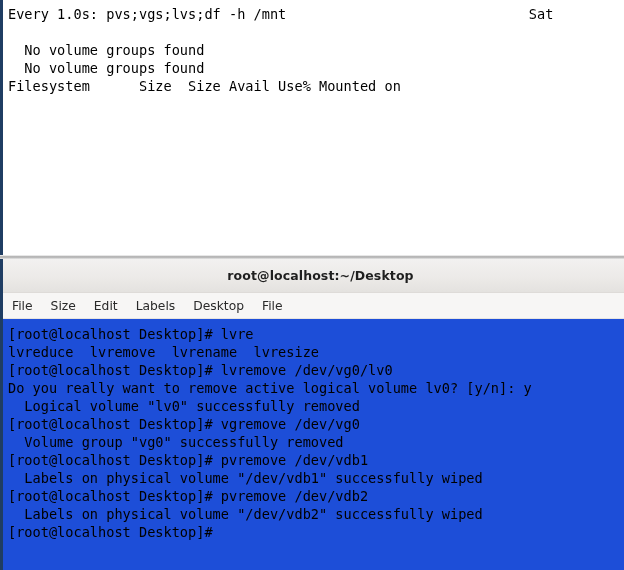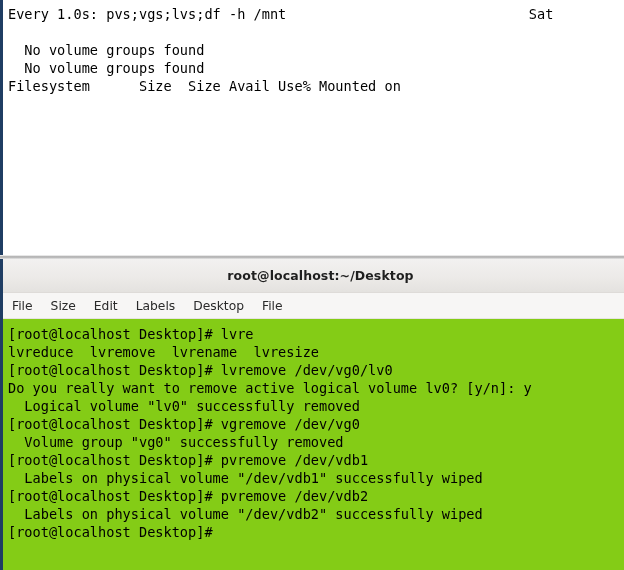--- a/index.html
+++ b/index.html
@@ -107,21 +107,21 @@
     font-size: 12.3px;
     color: #2a2a2a;
     padding: 2px 9px 2px 0px;
     margin-right: 9px;
     cursor: default;
     white-space: nowrap;
   }
 
   #terminal-body {
     position: relative;
-    background: #84cc16;
+    background: #1d4ed8;
     height: 252px;
     overflow: hidden;
   }
   #terminal-output {
     position: absolute;
     left: 5px;
     top: 6px;
     font-family: "DejaVu Sans Mono", "Liberation Mono", monospace;
     font-size: 13.6px;
     line-height: 18px;

